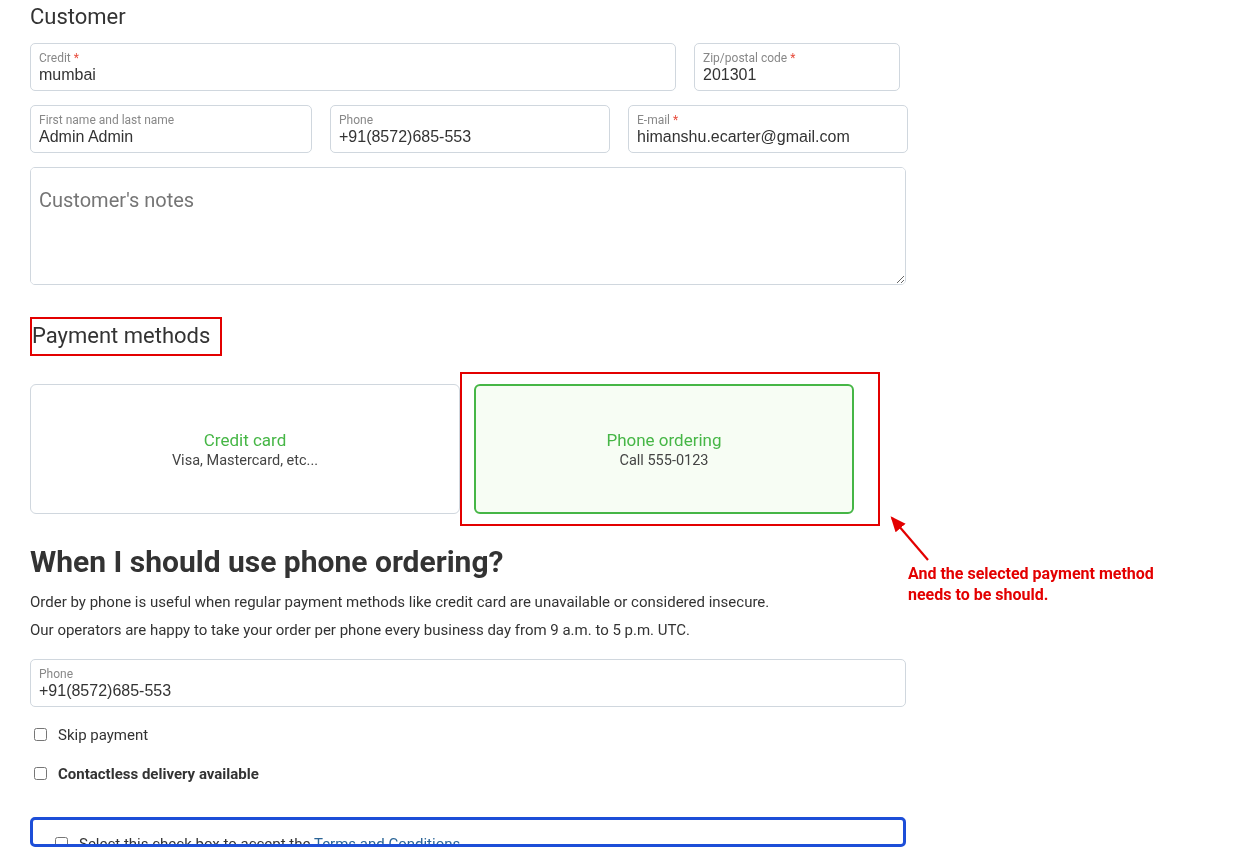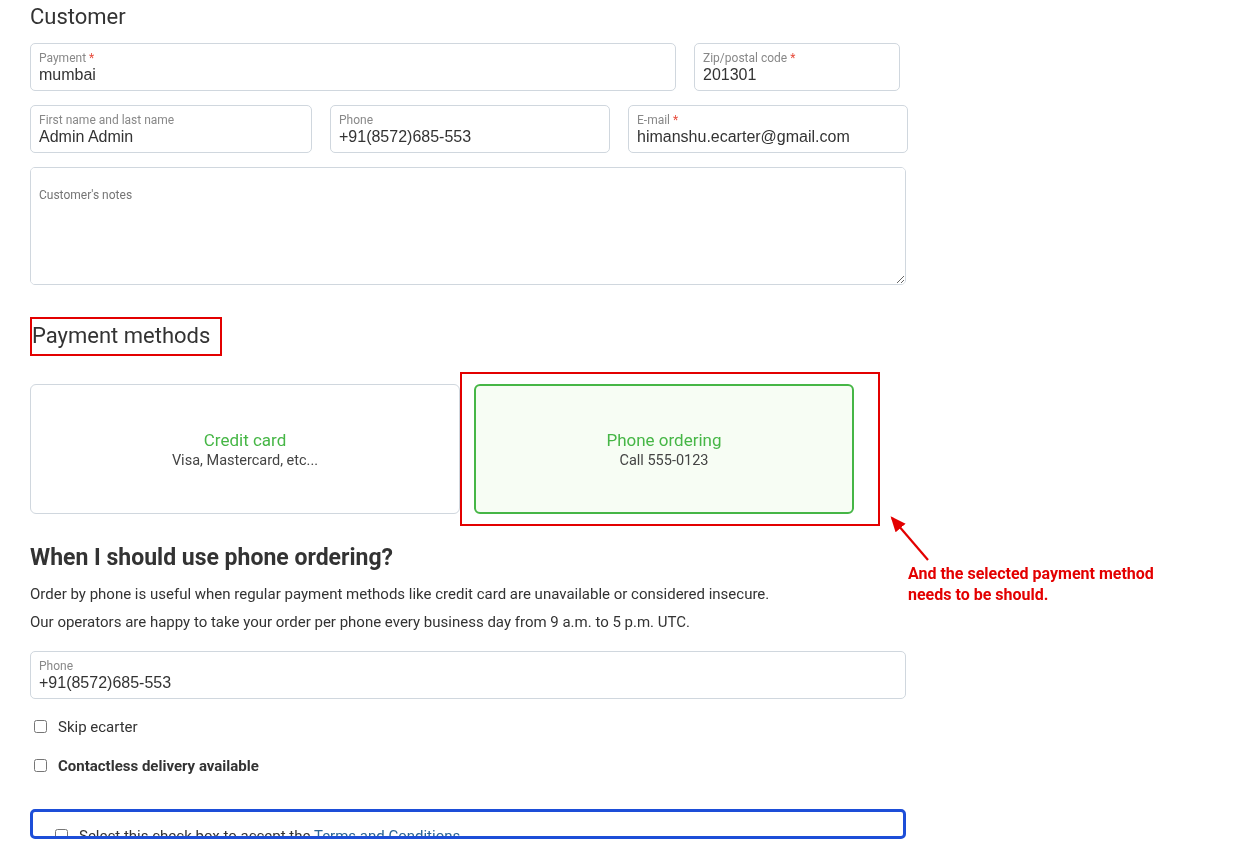--- a/index.html
+++ b/index.html
@@ -51,21 +51,21 @@
     padding: 0;
     margin-top: 2px;
     background: transparent;
   }
   textarea.field-input {
     height: 92px;
     resize: none;
     font-family: inherit;
   }
   .field-placeholder {
-    font-size: 12px;
+    font-size: 20px;
     color: #888;
     margin-top: 12px;
   }
 
   
   .pm-title-box {
     display: inline-block;
     border: 2.5px solid #e30000;
     padding: 4px 10px 6px 0;
     margin-top: 18px;
@@ -107,21 +107,21 @@
     border: 2.5px solid #e30000;
     padding: 10px 24px 10px 12px;
     margin-left: -12px;
   }
   .pm-card.selected {
     border: 2px solid #46b646;
     background: #f7fdf4;
     width: 380px;
   }
   .pm-info-title {
-    font-size: 23px;
+    font-size: 30px;
     font-weight: 700;
     color: #333;
     margin: 18px 0 14px 0;
   }
   .pm-info-text {
     font-size: 15px;
     color: #333;
     margin: 10px 0;
   }
   .checkbox-row {
@@ -169,21 +169,21 @@
 <body>
 
 
 
 
 <h2 class="section-title">Customer</h2>
 
 <div class="form-row">
   <div class="field-wrap address">
     <span class="field-label">
-      <span>Payment</span><span class="req"> *</span>
+      <span>Credit</span><span class="req"> *</span>
     </span>
     <input class="field-input" type="text" value="mumbai" style="">
   </div>
   <div class="field-wrap zip">
     <span class="field-label">
       <span>Zip/postal code</span><span class="req"> *</span>
     </span>
     <input class="field-input" type="text" value="201301" style="">
   </div>
 </div>
@@ -247,21 +247,21 @@
 
 <div class="form-row" style="margin-top:20px;">
   <div class="field-wrap phone2">
     <span class="field-label">Phone</span>
     <input class="field-input" type="text" value="+91(8572)685-553" style="">
   </div>
 </div>
 
 <label class="checkbox-row">
   <input type="checkbox" style="">
-  <span>Skip ecarter</span>
+  <span>Skip payment</span>
 </label>
 
 <label class="checkbox-row bold">
   <input type="checkbox" style="">
   <span>Contactless delivery available</span>
 </label>
 
 <div class="terms-box">
   <label class="checkbox-row" style="margin-top:0;">
     <input type="checkbox" style="">

